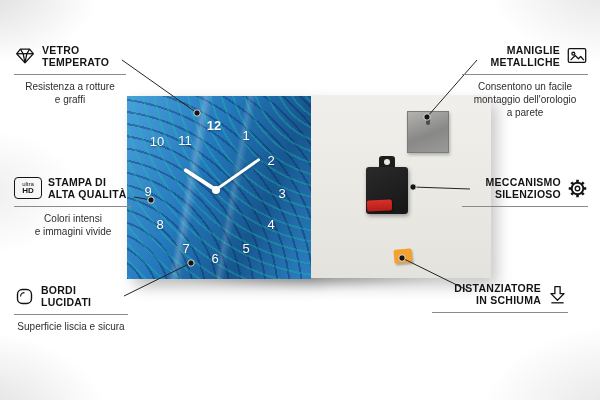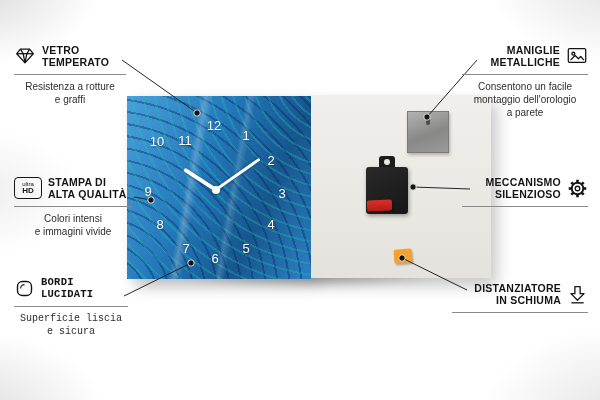--- a/index.html
+++ b/index.html
@@ -39,21 +39,21 @@
     left:311px;top:95px;width:180px;height:183px;
     background:linear-gradient(180deg,#f0efeb 0%,#e9e8e3 60%,#e3e2dd 100%);
     box-shadow:6px 8px 14px rgba(0,0,0,0.22);
   }
   
   .num{
     position:absolute;transform:translate(-50%,-50%);
     color:#ffffff;font-size:13px;font-weight:400;
     text-shadow:0 1px 2px rgba(0,0,0,0.35);
   }
-  .n12{left:87px;top:29px;}  .n1{left:119px;top:39px;}  .n2{left:144px;top:64px;}
+  .n12{left:87px;top:29px;font-weight:bold;}  .n1{left:119px;top:39px;}  .n2{left:144px;top:64px;}
   .n3{left:155px;top:97px;}  .n4{left:144px;top:128px;} .n5{left:119px;top:152px;}
   .n6{left:88px;top:162px;}  .n7{left:59px;top:152px;}  .n8{left:33px;top:128px;}
   .n9{left:21px;top:95px;}   .n10{left:30px;top:45px;}  .n11{left:58px;top:44px;}
   .hand{
     position:absolute;background:#ffffff;border-radius:3px;
     box-shadow:0 1px 3px rgba(0,0,0,0.35);
   }
   .hand.hour{left:87px;top:56px;width:4px;height:38px;transform-origin:50% 100%;transform:rotate(-57deg);}
   .hand.minute{left:87px;top:40px;width:3px;height:54px;transform-origin:50% 100%;transform:rotate(55deg);}
   .cap{
@@ -115,24 +115,24 @@
   .icon svg{display:block;}
   .uhd{
     width:26px;height:20px;border:1.6px solid #141414;border-radius:4px;
     display:flex;flex-direction:column;align-items:center;justify-content:center;
     line-height:1;color:#141414;
   }
   .uhd .t{font-size:6px;}
   .uhd .b{font-size:8px;font-weight:bold;}
   .c1{left:14px;top:44px;width:112px;}
   .c2{left:14px;top:176px;width:118px;}
-  .c3{left:14px;top:276px;width:114px;font-family:Liberation Mono, monospace;}
+  .c3{left:14px;top:284px;width:114px;}
   .c4{left:462px;top:44px;width:126px;}
   .c5{left:462px;top:176px;width:126px;}
-  .c6{left:452px;top:282px;width:136px;}
+  .c6{left:432px;top:282px;width:136px;}
 </style>
 </head>
 <body>
 
 <div class="stage">
 
   <div class="vignette"></div>
   <div class="floor-shadow"></div>
 
   <div class="panel front">

